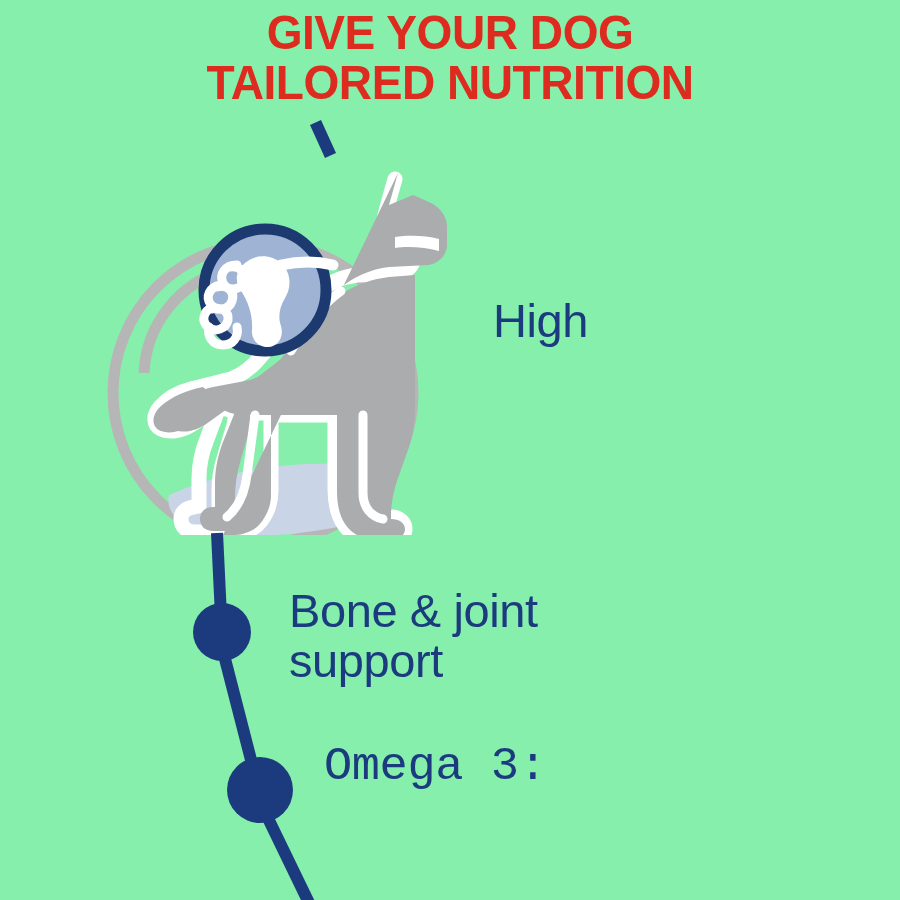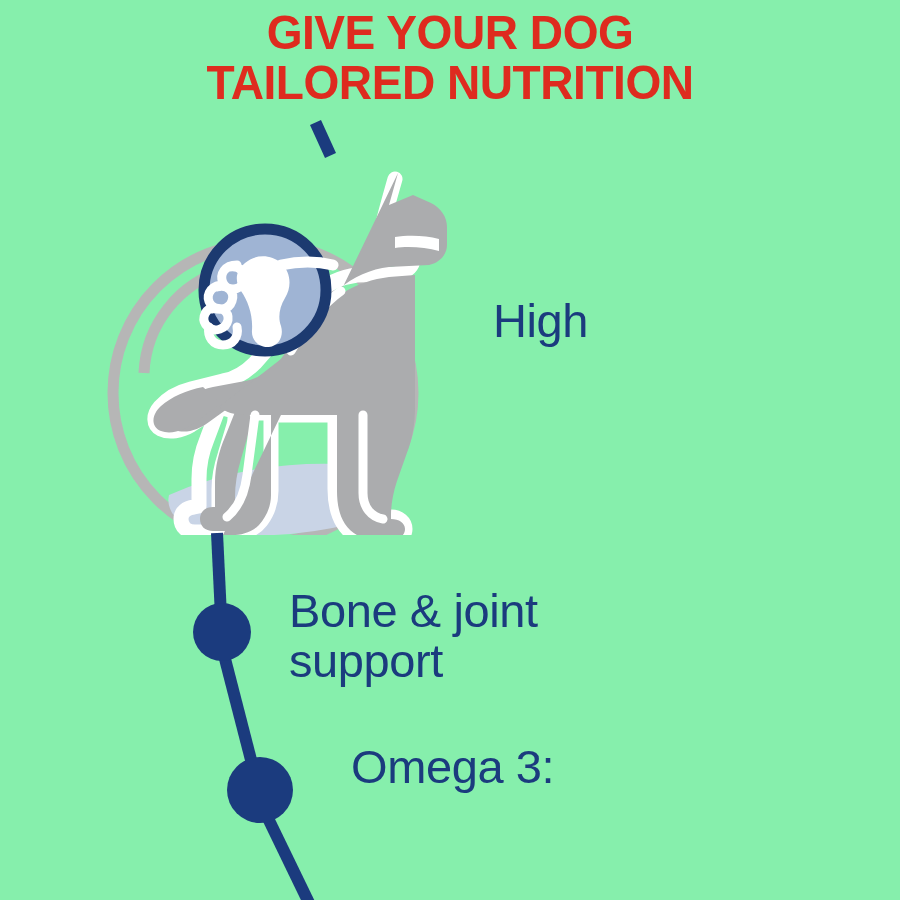--- a/index.html
+++ b/index.html
@@ -66,21 +66,21 @@
     font-size: 47px;
     line-height: 50px;
     font-weight: normal;
     letter-spacing: -0.4px;
     white-space: nowrap;
   }
   .benefit .b-line { display: block; }
 
   #benefit-1 { left: 493px; top: 296px; }
   #benefit-2 { left: 289px; top: 586px; }
-  #benefit-3 { left: 351px; top: 742px; }
+  #benefit-3 { left: 324px; top: 742px; font-family: Liberation Mono, monospace; }
 </style>
 </head>
 <body>
 
 <div id="stage">
 
   <div id="headline">
     <span class="hl-line">GIVE YOUR DOG</span>
     <span class="hl-line">TAILORED NUTRITION</span>
   </div>

